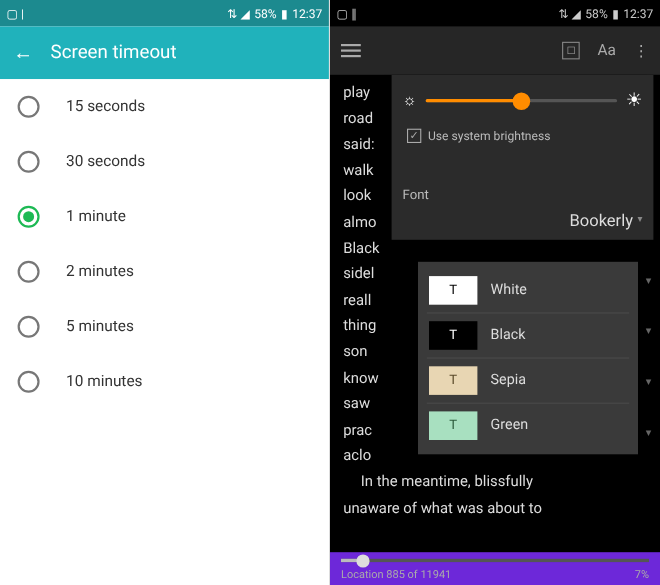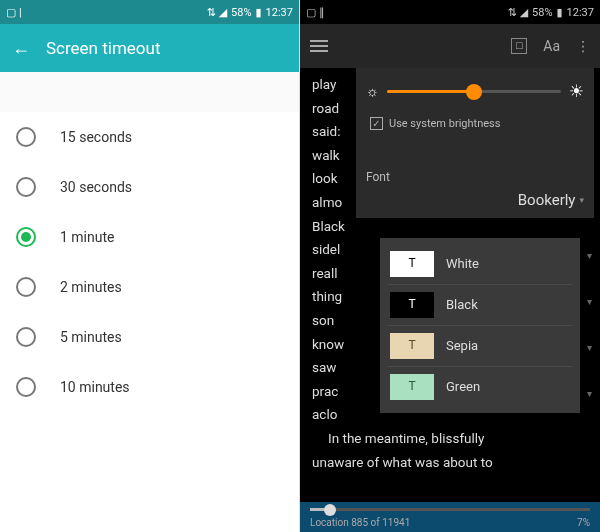--- a/index.html
+++ b/index.html
@@ -12,21 +12,21 @@
   .left-status { background: #1c8a8f; color: #fff; }
   .right-status { background: #000; color: #ccc; }
   .status-left-icons, .status-right-icons { display: flex; align-items: center; gap: 4px; }
 
   
   .left-header { height: 48px; background: #20b2bb; color: #fff; display: flex; align-items: center; padding: 0 12px; gap: 16px; }
   .back-arrow { font-size: 18px; }
   .header-title { font-size: 17px; font-weight: 400; }
 
   
-  .radio-list { flex: 1; background: #fff; margin-top: 40px; }
+  .radio-list { flex: 1; background: #fff; }
   .radio-item { display: flex; align-items: center; height: 50px; padding: 0 16px; gap: 24px; cursor: pointer; }
   .radio-circle { width: 20px; height: 20px; border: 2px solid #777; border-radius: 50%; display: flex; align-items: center; justify-content: center; }
   .radio-circle.selected { border-color: #1db954; }
   .radio-dot { width: 10px; height: 10px; border-radius: 50%; background: #1db954; }
   .radio-label { font-size: 14px; color: #333; }
 
   
   .reader-top { height: 44px; background: #262626; display: flex; align-items: center; justify-content: space-between; padding: 0 10px; }
   .hamburger { display: flex; flex-direction: column; gap: 3px; cursor: pointer; }
   .hamburger span { width: 18px; height: 2px; background: #aaa; }
@@ -54,21 +54,21 @@
   
   .theme-menu { position: absolute; top: 170px; left: 80px; right: 20px; background: #3a3a3a; padding: 6px 0; box-shadow: 0 4px 12px rgba(0,0,0,0.6); }
   .theme-item { display: flex; align-items: center; height: 40px; padding: 0 10px; gap: 12px; cursor: pointer; }
   .theme-swatch { width: 44px; height: 26px; display: flex; align-items: center; justify-content: center; font-size: 12px; }
   .theme-label { font-size: 13px; color: #ddd; }
   .theme-menu hr { border: none; border-top: 1px solid #4a4a4a; margin: 0 8px; }
 
   .side-carets { position: absolute; right: 8px; top: 180px; display: flex; flex-direction: column; gap: 30px; color: #666; font-size: 10px; }
 
   
-  .reader-bottom { background: #0c4a6e; padding: 6px 10px 4px 10px; }
+  .reader-bottom { background: #6d28d9; padding: 6px 10px 4px 10px; }
   .prog-track { width: 100%; height: 3px; background: #555; position: relative; margin-bottom: 6px; }
   .prog-fill { position: absolute; left: 0; width: 7%; height: 100%; background: #bbb; }
   .prog-thumb { position: absolute; left: 7%; top: 50%; transform: translate(-50%,-50%); width: 12px; height: 12px; background: #ddd; border-radius: 50%; }
   .prog-labels { display: flex; justify-content: space-between; font-size: 10px; color: #aaa; }
 </style>
 </head>
 <body>
 
 <div class="left-pane">
   <div class="status-bar left-status">

